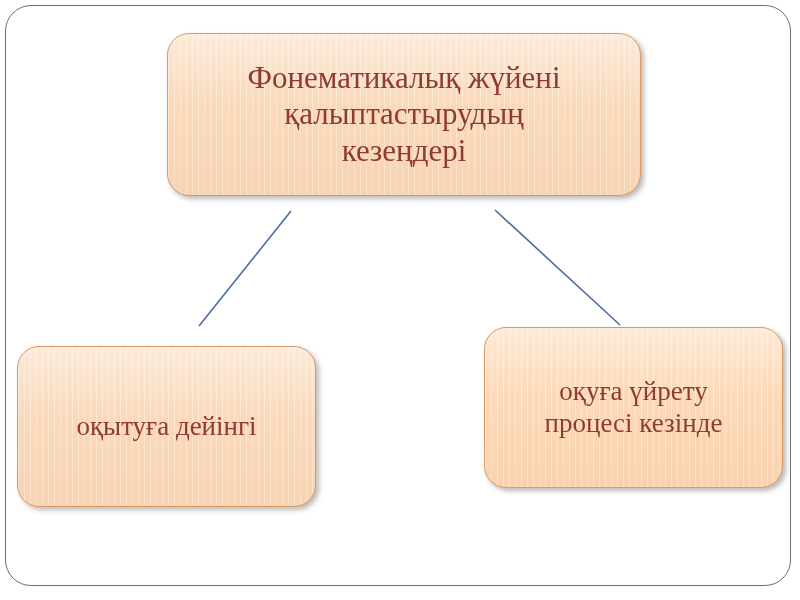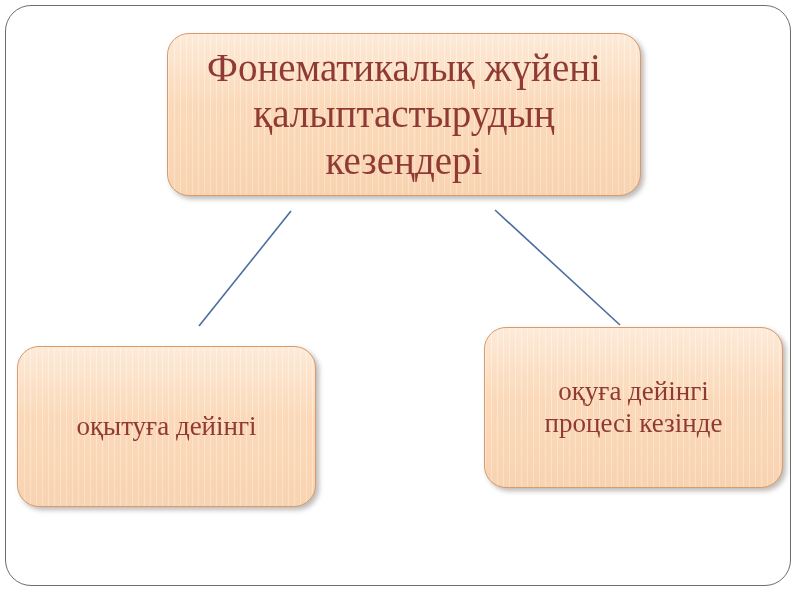--- a/index.html
+++ b/index.html
@@ -62,21 +62,21 @@
     display: block;
     width: 100%;
     white-space: pre-line;
   }
 
   #node-root {
     left: 167px;
     top: 33px;
     width: 474px;
     height: 163px;
-    font-size: 39px;
+    font-size: 31px;
   }
 
   #node-before {
     left: 17px;
     top: 346px;
     width: 299px;
     height: 161px;
     font-size: 27px;
   }
 
@@ -113,17 +113,17 @@
     <span class="node-text">Фонематикалық жүйені
 қалыптастырудың
 кезеңдері</span>
   </div>
 
   <div class="node" id="node-before">
     <span class="node-text">оқытуға дейінгі</span>
   </div>
 
   <div class="node" id="node-during">
-    <span class="node-text">оқуға дейінгі
+    <span class="node-text">оқуға үйрету
 процесі кезінде</span>
   </div>
 
 </div>
 
 </body></html>

